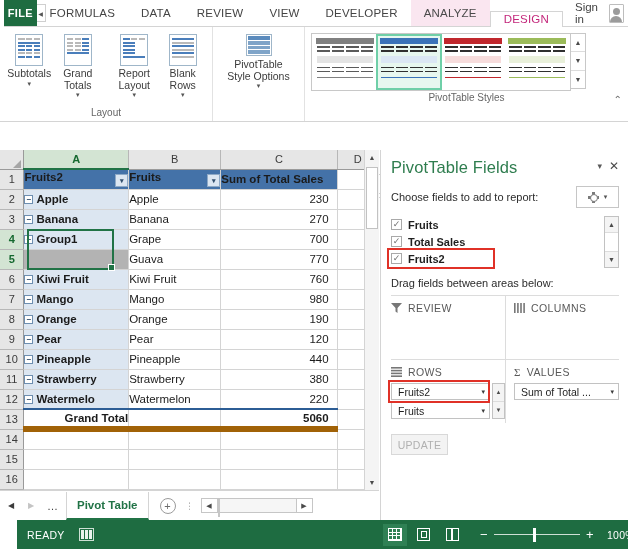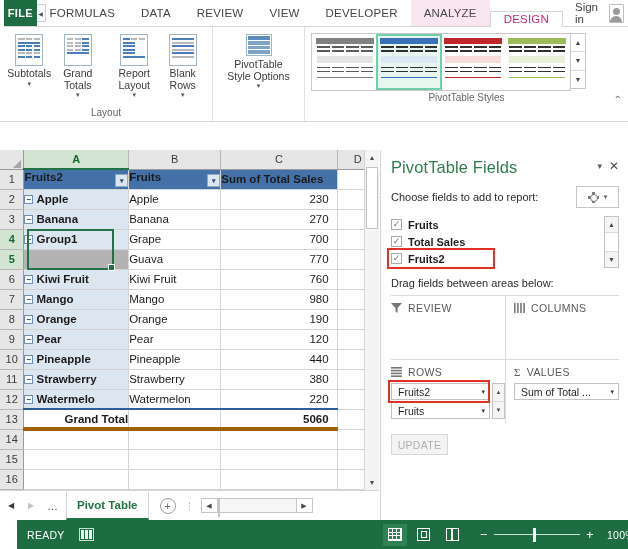--- a/index.html
+++ b/index.html
@@ -168,21 +168,21 @@
   .hdr-blue .flt{
     float:right; width:13px; height:13px; background:#dce6f1; border:1px solid #8ea9c6;
     margin-top:3px; font-size:7px; color:#33506e; text-align:center; line-height:12px;
   }
   .rowlbl{ background:#dce6f1; font-weight:bold; }
   .rowlbl .minus{
     display:inline-block; width:9px;height:9px;border:1px solid #6d8eb0;background:#fff;
     font-size:8px;line-height:7px;text-align:center;color:#33506e;margin-right:3px;vertical-align:middle;
   }
   .cell.num{ text-align:right; padding-right:8px; }
-  .cell.total{ font-weight:bold; border-top:2px solid #2c5d95; border-bottom:4px solid #a16207;padding-left:40px; }
+  .cell.total{ font-weight:bold; border-top:2px solid #2c5d95; border-bottom:6px solid #a16207;padding-left:40px; }
   .cell.sel-fill{ background:#b3b3b3; }
   .sel-overlay{
     position:absolute; border:2px solid #217346; pointer-events:none;
   }
   .sel-overlay:after{
     content:""; position:absolute; right:-3px; bottom:-3px; width:5px;height:5px;
     background:#217346; border:1px solid #fff;
   }
   .gridpane-vs{ position:absolute; left:364px; top:150px; width:15px; height:340px;}
 

